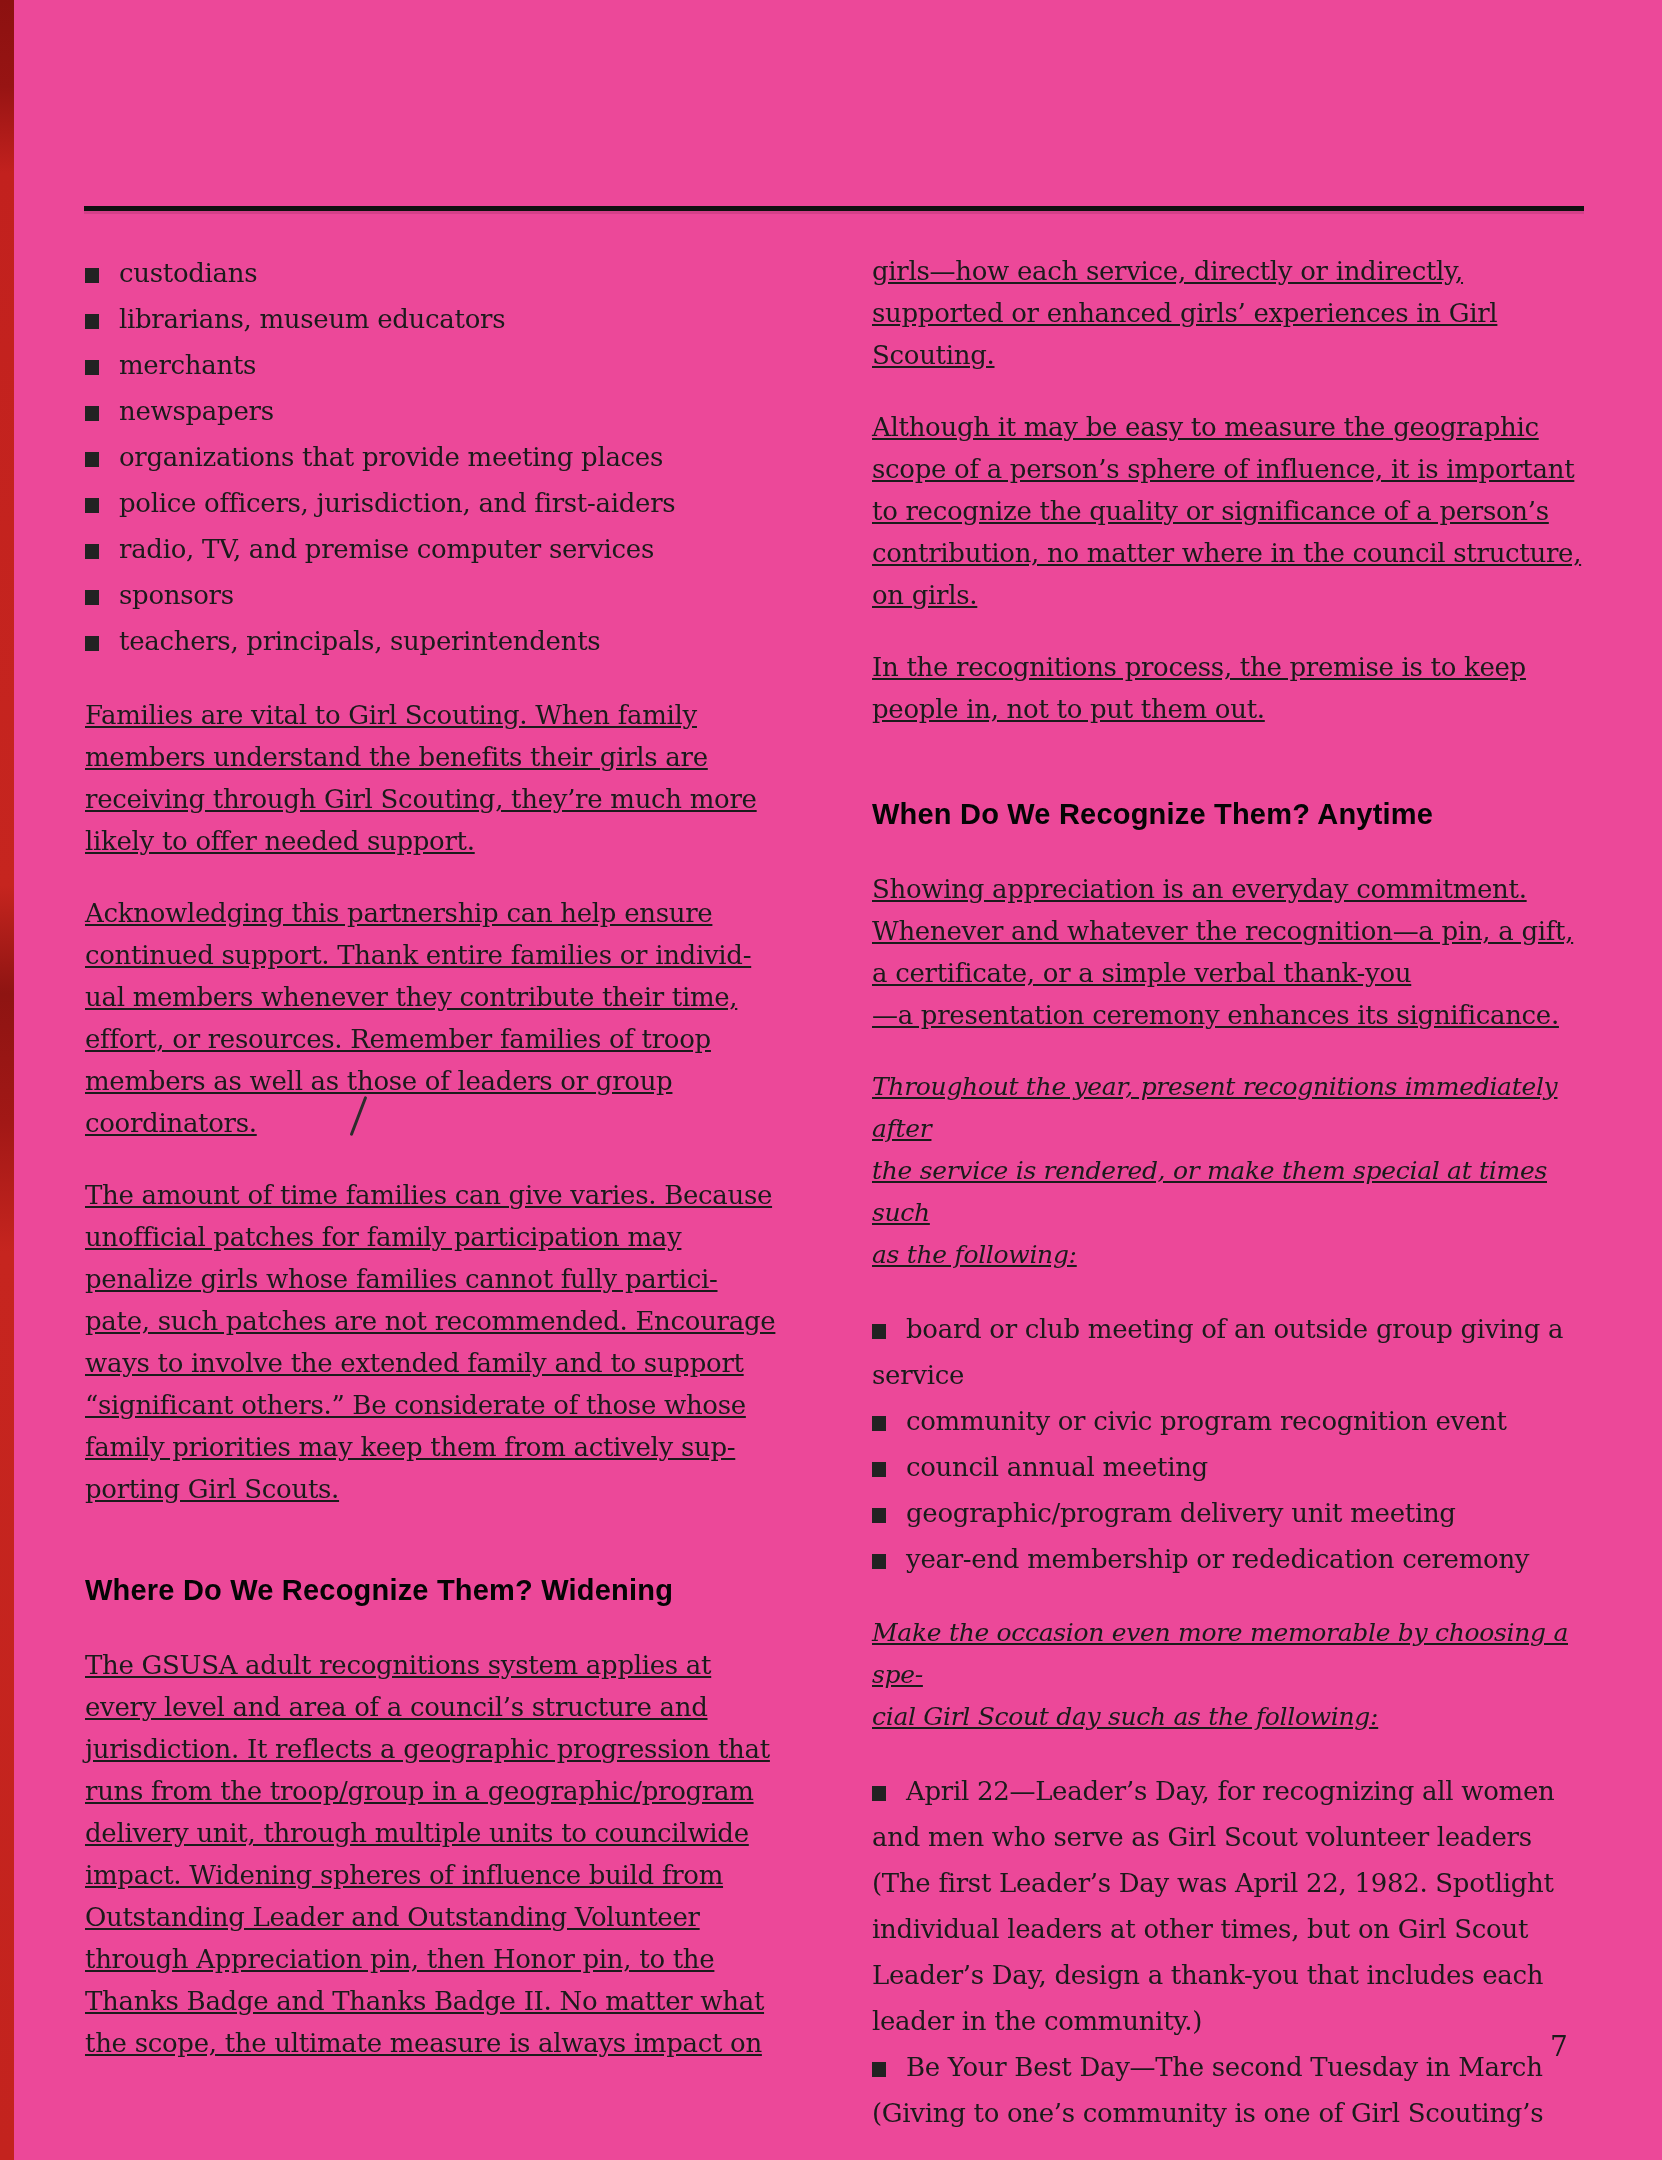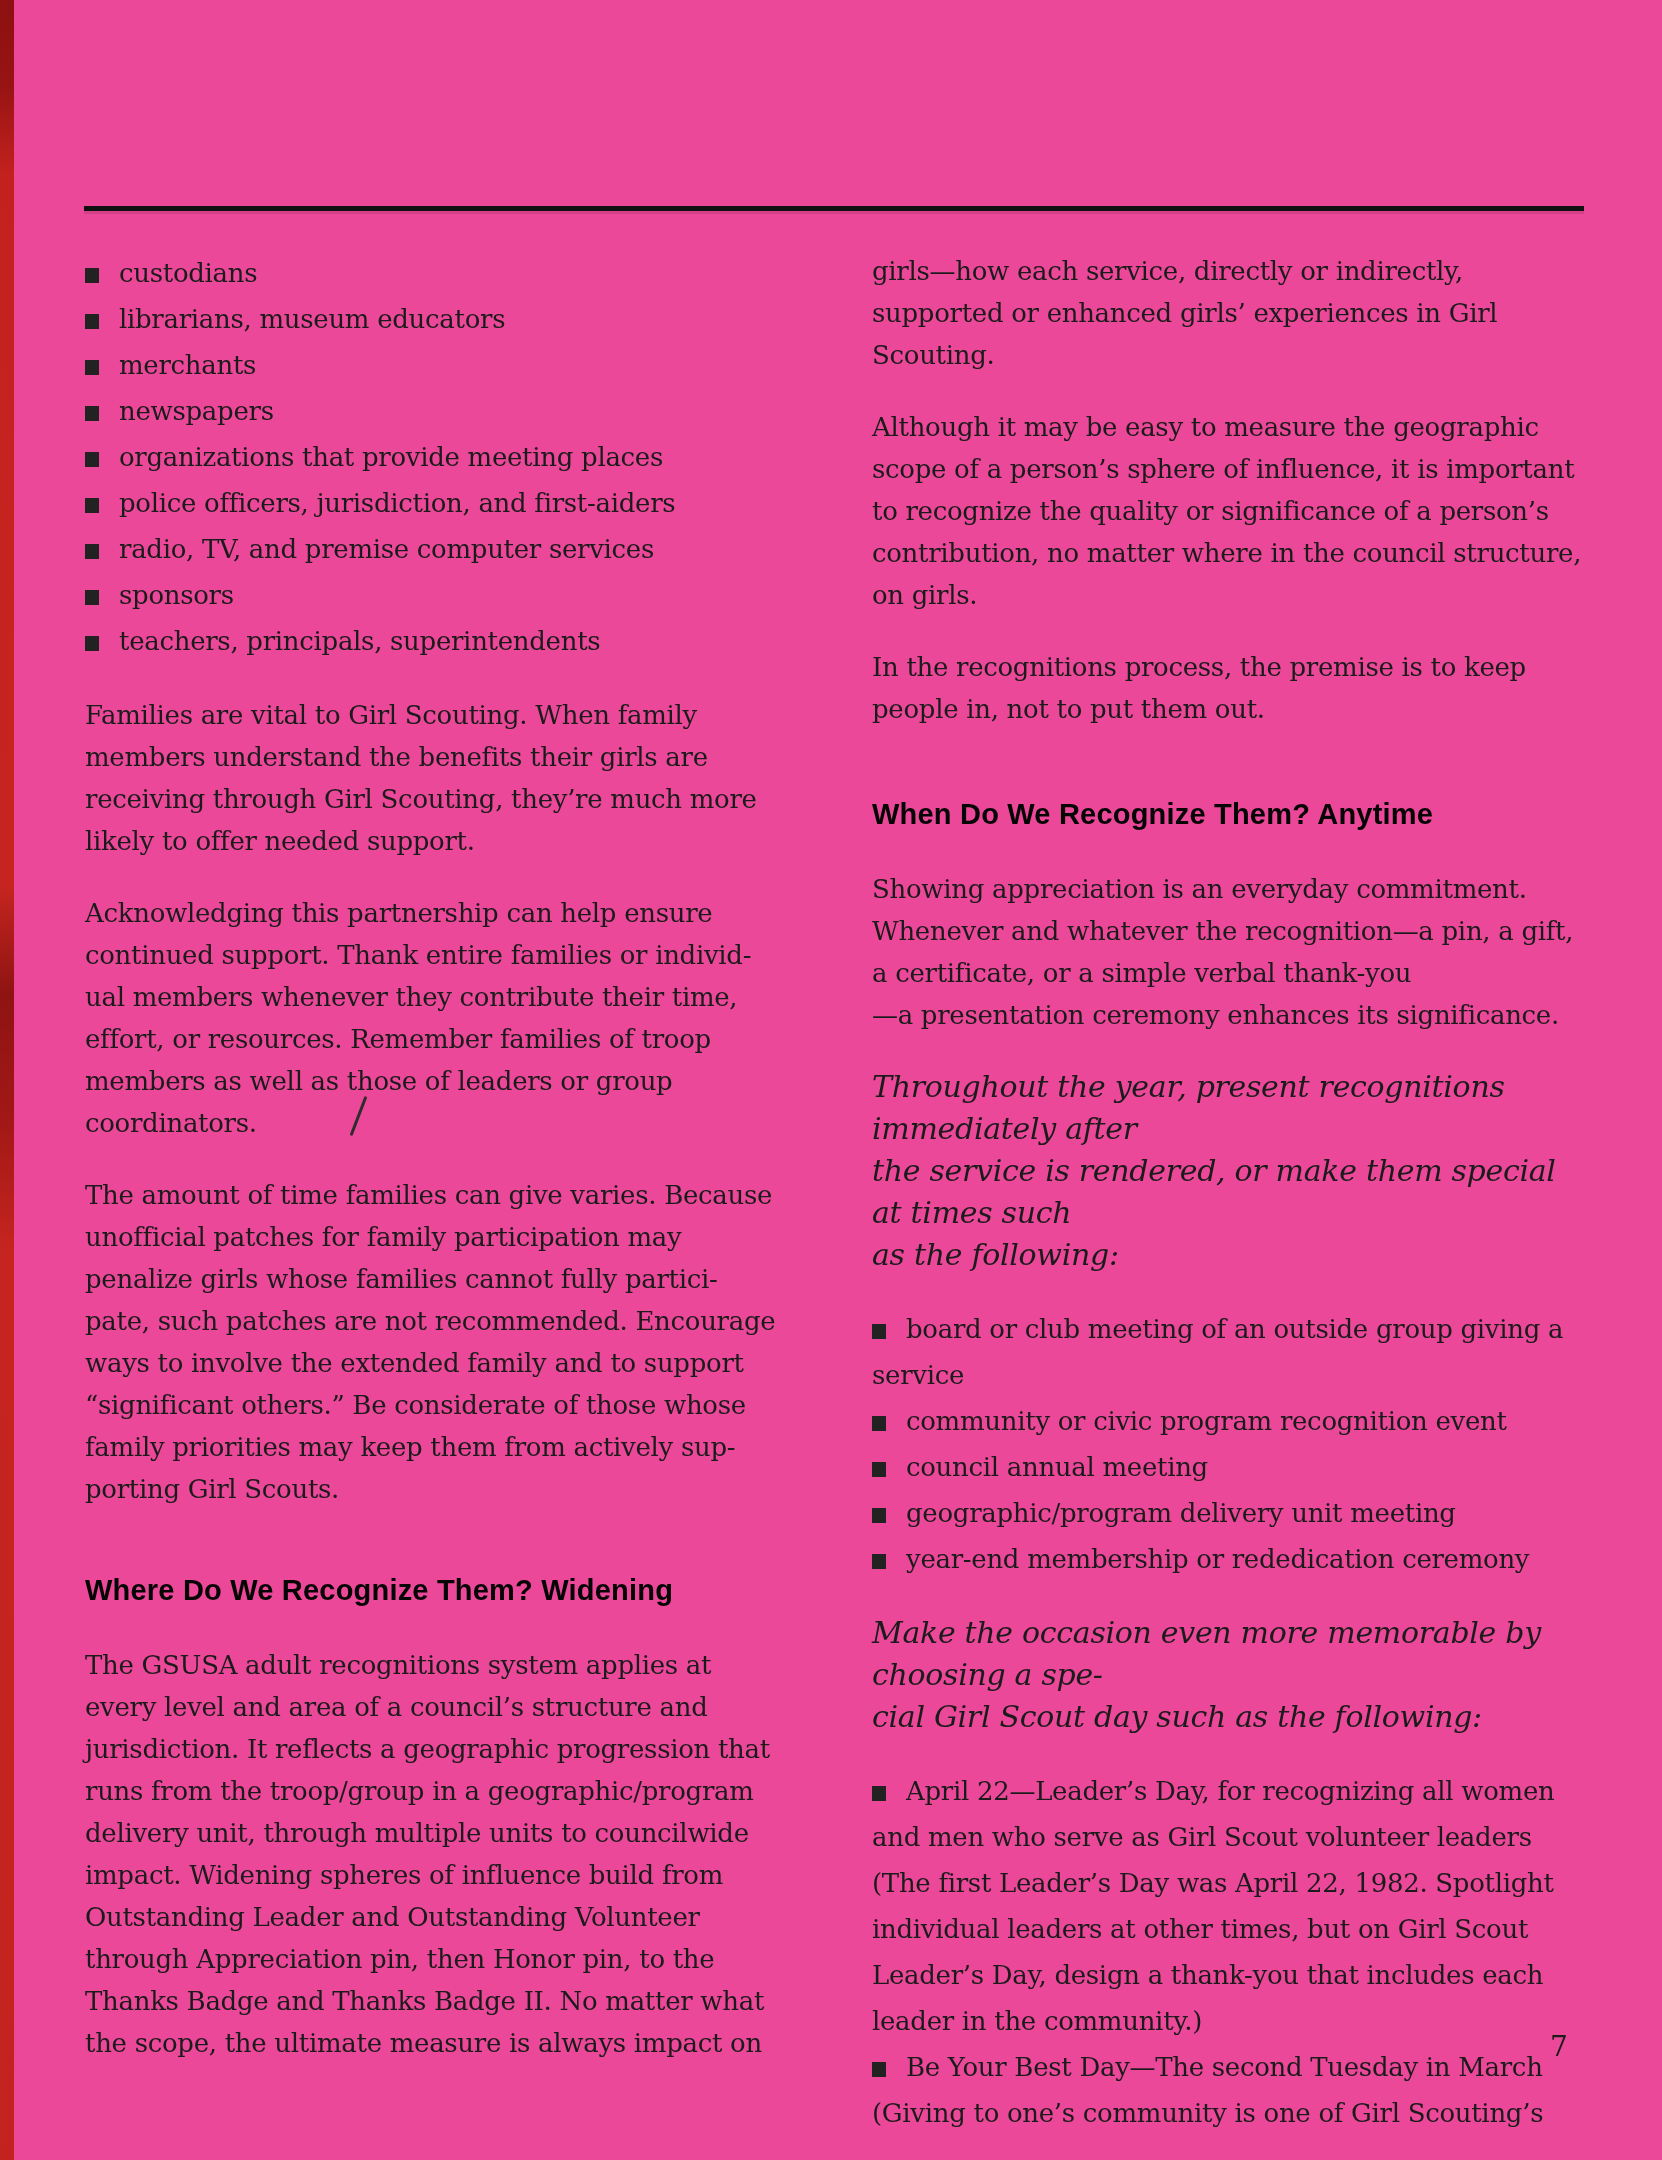--- a/index.html
+++ b/index.html
@@ -33,24 +33,25 @@
     top: 250px;
     font-size: 26px;
     line-height: 42px;
     letter-spacing: -0.3px;
   }
   .col-left  { left: 85px;  width: 706px; }
   .col-right { left: 872px; width: 714px; }
   .para {
     white-space: pre-line;
     margin: 0 0 30px 0;
+    text-decoration: underline;
   }
   .italic {
     font-style: italic;
-    font-size: 30px;
+    font-size: 25px;
   }
   .bullets { margin: 0 0 26px 0; }
   .bullets-gap-after { margin-bottom: 30px; }
   .bullet { line-height: 46px; }
   .bullet .bt { white-space: pre-line; }
   .sq {
     display: inline-block;
     width: 14px; height: 15px;
     background: #222222;
     margin-right: 20px;

